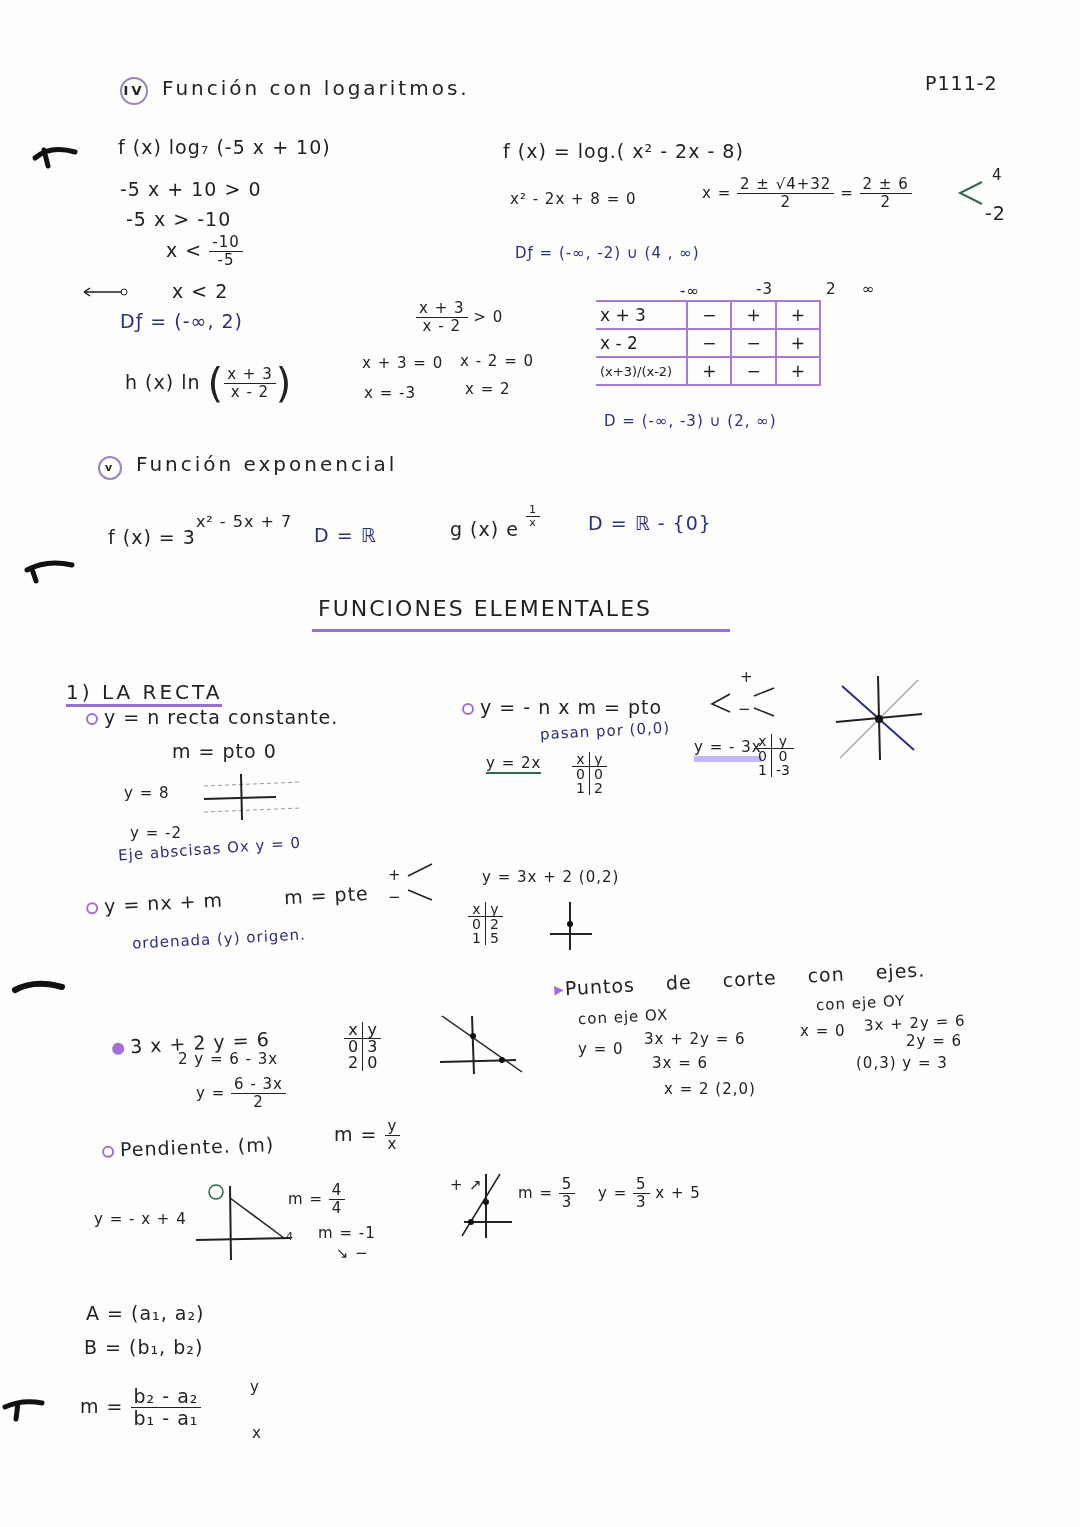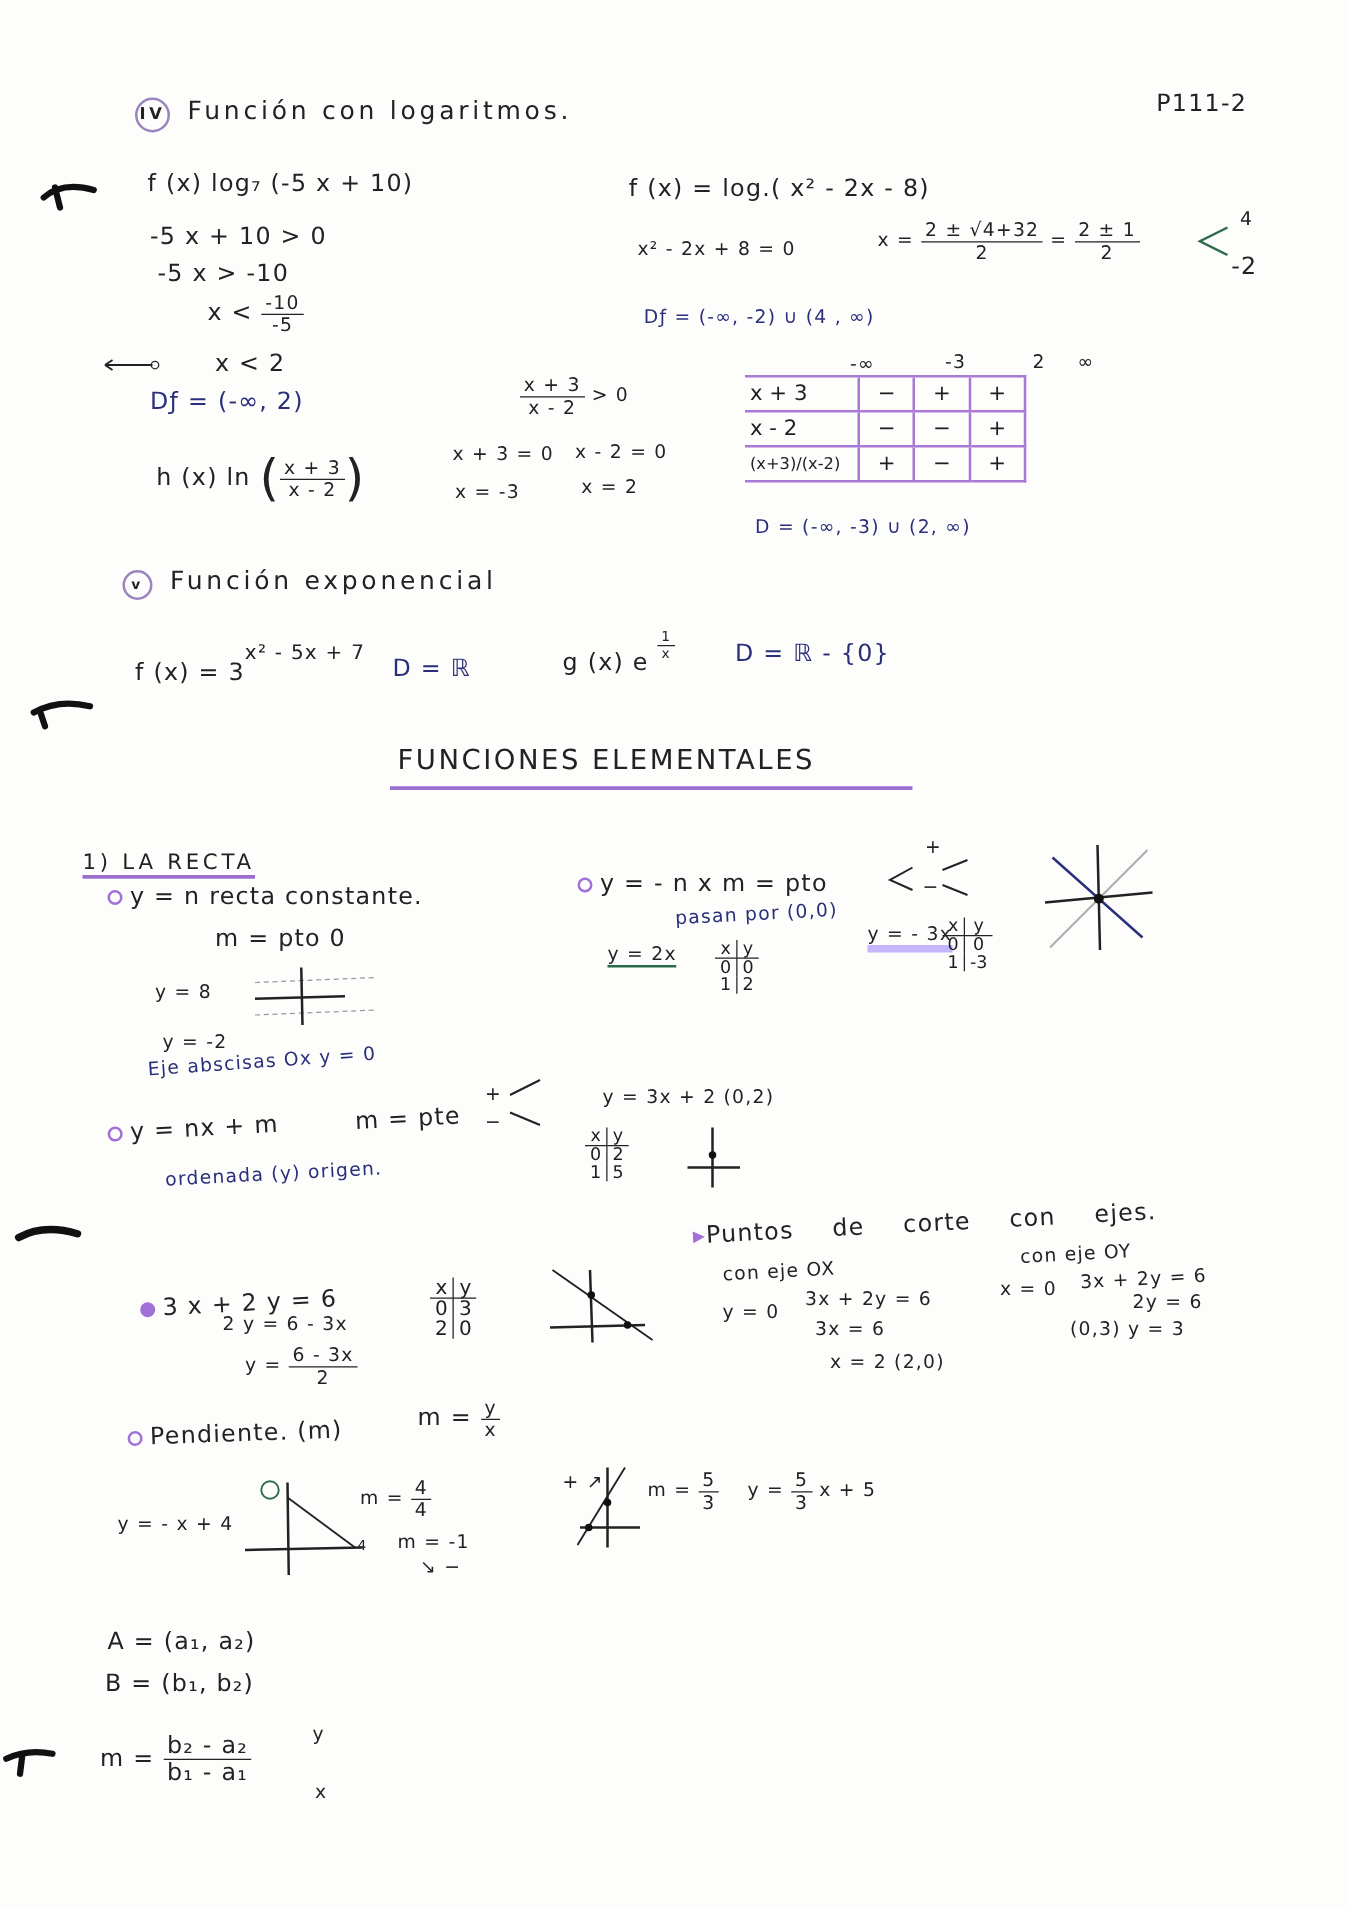--- a/index.html
+++ b/index.html
@@ -44,21 +44,21 @@
   </svg>
 <svg class="abs" style="left:10px;top:975px" width="60" height="30">
     <path d="M5 15 Q25 4 52 12" stroke="#111" stroke-width="6" fill="none" stroke-linecap="round"></path>
   </svg>
 <svg class="abs" style="left:0px;top:1395px" width="60" height="30">
     <path d="M5 12 Q22 4 42 8 M18 8 L16 24" stroke="#111" stroke-width="5" fill="none" stroke-linecap="round"></path>
   </svg>
 
 <div class="abs hw" style="left:925px;top:72px">P111-2</div>
 
-<div class="abs hw title" style="left:108px;top:76px">
+<div class="abs hw title" style="left:120px;top:76px">
   <span class="circle-num">IV</span><span>Función con logaritmos.</span>
 </div>
 
 <div class="abs hw" style="left:118px;top:136px">f (x) log₇ (-5 x + 10)</div>
 <div class="abs hw" style="left:120px;top:178px">-5 x + 10 &gt; 0</div>
 <div class="abs hw" style="left:126px;top:208px">-5 x &gt; -10</div>
 <div class="abs hw" style="left:166px;top:234px">
   <span>x &lt;</span>
   <span class="frac hw-sm">
       <span class="num">-10</span>
@@ -75,21 +75,21 @@
 <div class="abs hw" style="left:503px;top:140px">f (x) = log.( x² - 2x - 8)</div>
 <div class="abs hw hw-sm" style="left:510px;top:190px">x² - 2x + 8 = 0</div>
 <div class="abs hw hw-sm" style="left:702px;top:176px">
   <span>x =</span>
   <span class="frac">
       <span class="num">2 ± √4+32</span>
       <span class="den">2</span>
     </span>
   <span>=</span>
   <span class="frac">
-      <span class="num">2 ± 1</span>
+      <span class="num">2 ± 6</span>
       <span class="den">2</span>
     </span>
 </div>
 <svg class="abs" style="left:956px;top:178px" width="30" height="30">
     <path d="M26 4 L4 15 L26 26" stroke="#2e6b4a" stroke-width="2" fill="none"></path>
   </svg>
 <div class="abs hw hw-sm" style="left:992px;top:166px">4</div>
 <div class="abs hw" style="left:985px;top:202px">-2</div>
 <div class="abs hw blue hw-sm" style="left:515px;top:244px">Dƒ = (-∞, -2) ∪ (4 , ∞)</div>
 
@@ -151,21 +151,21 @@
   <span>g (x) e</span>
   <span class="frac" style="font-size:11px;position:relative;top:-14px">
       <span class="num">1</span>
       <span class="den">x</span>
     </span>
 </div>
 <div class="abs hw blue" style="left:588px;top:512px">D = ℝ - {0}</div>
 
 <div class="abs hw hw-lg underline-purple" style="left:312px;top:596px;padding:0 6px 8px 6px;width:406px;text-align:left">FUNCIONES ELEMENTALES</div>
 
-<div class="abs hw title" style="left:66px;top:680px;font-size:17px">
+<div class="abs hw title" style="left:66px;top:680px;font-size:20px">
   <span class="underline-purple">1) LA RECTA</span>
 </div>
 <div class="abs hw" style="left:86px;top:706px"><span class="bullet"></span><span>y = n  recta constante.</span></div>
 <div class="abs hw" style="left:172px;top:740px">m = pto 0</div>
 <div class="abs hw hw-sm" style="left:124px;top:784px">y = 8</div>
 <svg class="abs" style="left:196px;top:772px" width="110" height="55">
   <line x1="8" y1="14" x2="105" y2="10" stroke="#999" stroke-dasharray="4 3"></line>
   <line x1="8" y1="40" x2="105" y2="36" stroke="#999" stroke-dasharray="4 3"></line>
   <line x1="8" y1="27" x2="80" y2="25" stroke="#222" stroke-width="2"></line>
   <line x1="45" y1="2" x2="46" y2="48" stroke="#222" stroke-width="2"></line>

